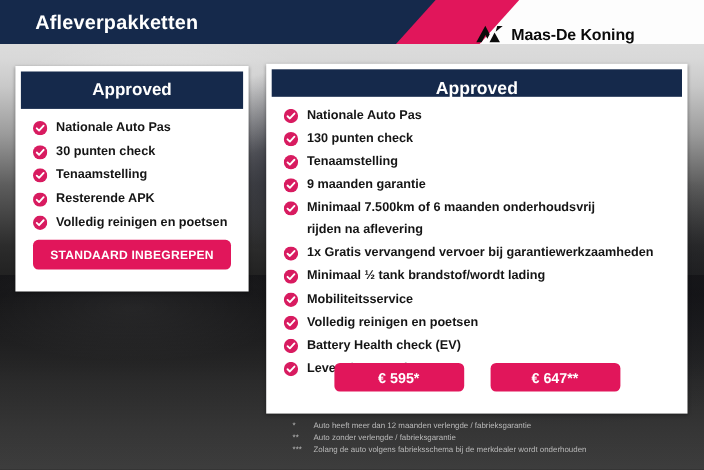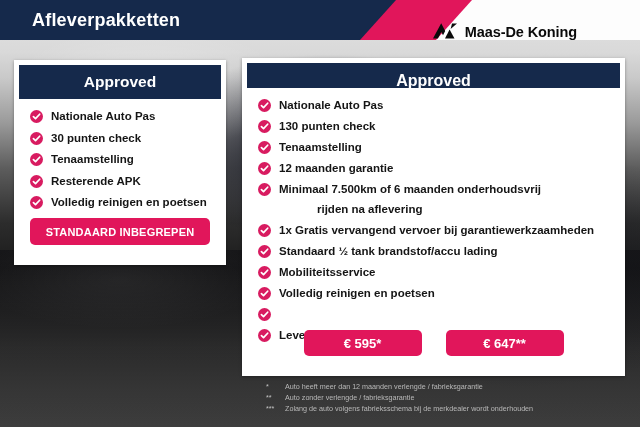--- a/index.html
+++ b/index.html
@@ -148,21 +148,21 @@
   .card-standaard .feature-item { font-size: 11.5px; margin-bottom: 8.5px; }
   .card-approved .feature-item { font-size: 11.5px; margin-bottom: 8px; }
 
   .check-icon {
     flex: 0 0 auto;
     width: 13px; height: 13px;
     margin-top: 0px;
     display: block;
   }
   .feature-text { line-height: 13px; padding-top: 0px; }
-  .feature-text .wrap2 { display: block; margin-top: 7px; margin-left: 38px; }
+  .feature-text .wrap2 { display: block; margin-top: 7px; }
 
   
   .btn {
     display: inline-block;
     background: #e1165b;
     color: #ffffff;
     border: none;
     border-radius: 5px;
     font-family: inherit;
     font-weight: bold;
@@ -301,21 +301,21 @@
           <circle cx="8" cy="8" r="8" fill="#d81b60"></circle>
           <path d="M4.2 8.2 L6.8 10.7 L11.9 5.2" stroke="#ffffff" stroke-width="2.1" fill="none" stroke-linecap="round" stroke-linejoin="round"></path>
         </svg>
         <span class="feature-text">Tenaamstelling</span>
       </li>
       <li class="feature-item">
         <svg class="check-icon" viewBox="0 0 16 16">
           <circle cx="8" cy="8" r="8" fill="#d81b60"></circle>
           <path d="M4.2 8.2 L6.8 10.7 L11.9 5.2" stroke="#ffffff" stroke-width="2.1" fill="none" stroke-linecap="round" stroke-linejoin="round"></path>
         </svg>
-        <span class="feature-text">12 maanden garantie</span>
+        <span class="feature-text">9 maanden garantie</span>
       </li>
       <li class="feature-item">
         <svg class="check-icon" viewBox="0 0 16 16">
           <circle cx="8" cy="8" r="8" fill="#d81b60"></circle>
           <path d="M4.2 8.2 L6.8 10.7 L11.9 5.2" stroke="#ffffff" stroke-width="2.1" fill="none" stroke-linecap="round" stroke-linejoin="round"></path>
         </svg>
         <span class="feature-text">
           <span>Minimaal 7.500km of 6 maanden onderhoudsvrij</span>
           <span class="wrap2">rijden na aflevering</span>
         </span>
@@ -325,41 +325,42 @@
           <circle cx="8" cy="8" r="8" fill="#d81b60"></circle>
           <path d="M4.2 8.2 L6.8 10.7 L11.9 5.2" stroke="#ffffff" stroke-width="2.1" fill="none" stroke-linecap="round" stroke-linejoin="round"></path>
         </svg>
         <span class="feature-text">1x Gratis vervangend vervoer bij garantiewerkzaamheden</span>
       </li>
       <li class="feature-item">
         <svg class="check-icon" viewBox="0 0 16 16">
           <circle cx="8" cy="8" r="8" fill="#d81b60"></circle>
           <path d="M4.2 8.2 L6.8 10.7 L11.9 5.2" stroke="#ffffff" stroke-width="2.1" fill="none" stroke-linecap="round" stroke-linejoin="round"></path>
         </svg>
-        <span class="feature-text">Standaard ½ tank brandstof/accu lading</span>
+        <span class="feature-text">Minimaal ½ tank brandstof/wordt lading</span>
       </li>
       <li class="feature-item">
         <svg class="check-icon" viewBox="0 0 16 16">
           <circle cx="8" cy="8" r="8" fill="#d81b60"></circle>
           <path d="M4.2 8.2 L6.8 10.7 L11.9 5.2" stroke="#ffffff" stroke-width="2.1" fill="none" stroke-linecap="round" stroke-linejoin="round"></path>
         </svg>
         <span class="feature-text">Mobiliteitsservice</span>
       </li>
       <li class="feature-item">
         <svg class="check-icon" viewBox="0 0 16 16">
           <circle cx="8" cy="8" r="8" fill="#d81b60"></circle>
           <path d="M4.2 8.2 L6.8 10.7 L11.9 5.2" stroke="#ffffff" stroke-width="2.1" fill="none" stroke-linecap="round" stroke-linejoin="round"></path>
         </svg>
         <span class="feature-text">Volledig reinigen en poetsen</span>
       </li>
       <li class="feature-item">
         <svg class="check-icon" viewBox="0 0 16 16">
           <circle cx="8" cy="8" r="8" fill="#d81b60"></circle>
           <path d="M4.2 8.2 L6.8 10.7 L11.9 5.2" stroke="#ffffff" stroke-width="2.1" fill="none" stroke-linecap="round" stroke-linejoin="round"></path>
         </svg>
+        <span class="feature-text">Battery Health check (EV)</span>
       </li>
       <li class="feature-item">
         <svg class="check-icon" viewBox="0 0 16 16">
           <circle cx="8" cy="8" r="8" fill="#d81b60"></circle>
           <path d="M4.2 8.2 L6.8 10.7 L11.9 5.2" stroke="#ffffff" stroke-width="2.1" fill="none" stroke-linecap="round" stroke-linejoin="round"></path>
         </svg>
         <span class="feature-text">Levenslang gratis APK***</span>
       </li>
     </ul>
     <div class="price-row">

